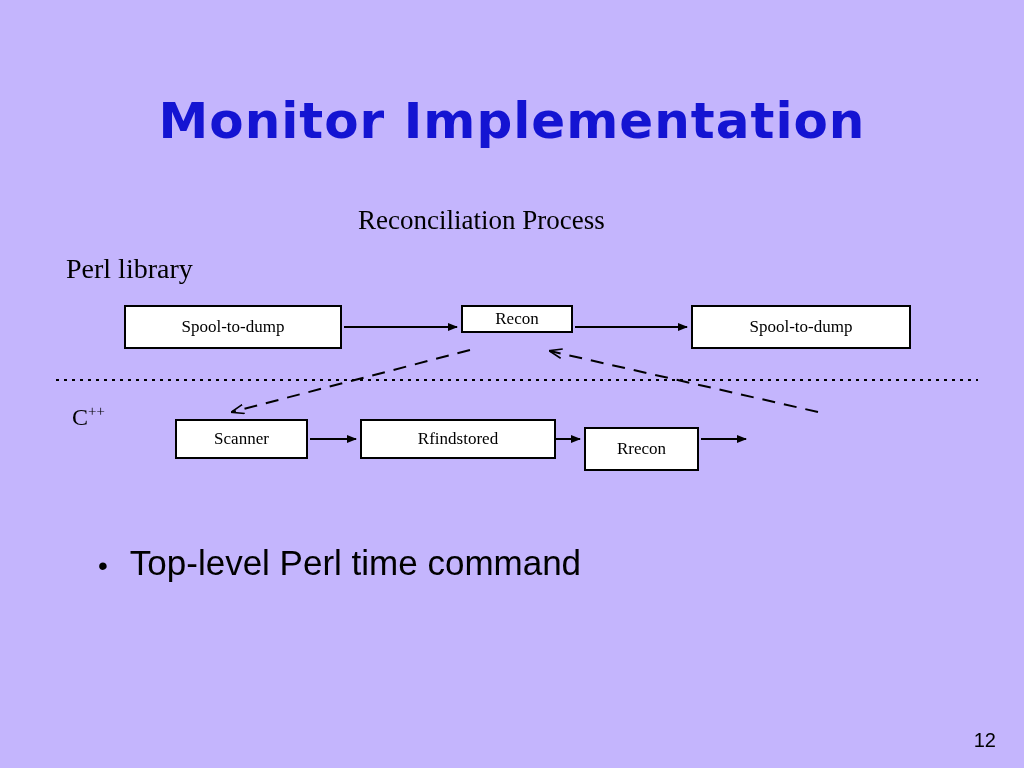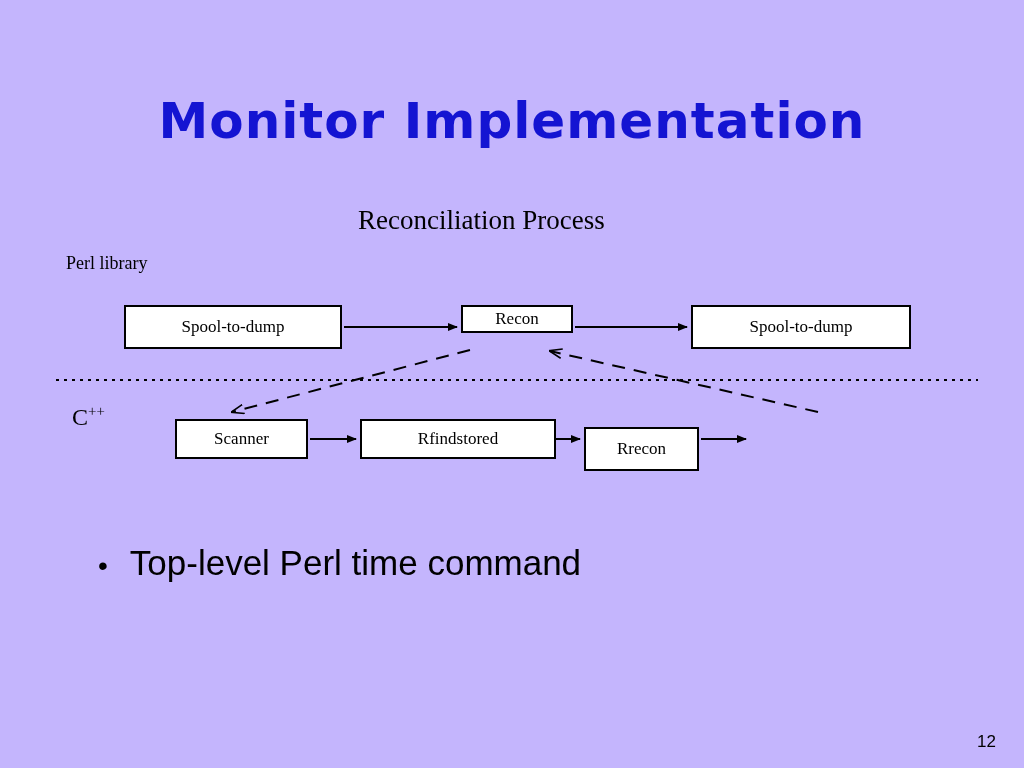--- a/index.html
+++ b/index.html
@@ -38,21 +38,21 @@
     left: 358px;
     top: 205px;
     font-family: Liberation Serif, serif;
     font-size: 27px;
     color: #000000;
     white-space: nowrap;
   }
   .side-label {
     position: absolute;
     font-family: "Liberation Serif", "DejaVu Serif", serif;
-    font-size: 18px;
+    font-size: 28px;
     color: #000000;
     white-space: nowrap;
   }
   #label-perl {
     left: 66px;
     top: 253px;
   }
   #label-cpp {
     left: 72px;
     top: 404px;
@@ -120,21 +120,21 @@
     line-height: 1;
     margin-right: 22px;
   }
 
   
   #page-number {
     position: absolute;
     right: 28px;
     bottom: 16px;
     font-family: "Liberation Sans", "DejaVu Sans", sans-serif;
-    font-size: 17px;
+    font-size: 20px;
     color: #000000;
   }
 </style>
 </head>
 <body>
 
 <div id="slide">
 
   <div id="slide-title">Monitor Implementation</div>
 

